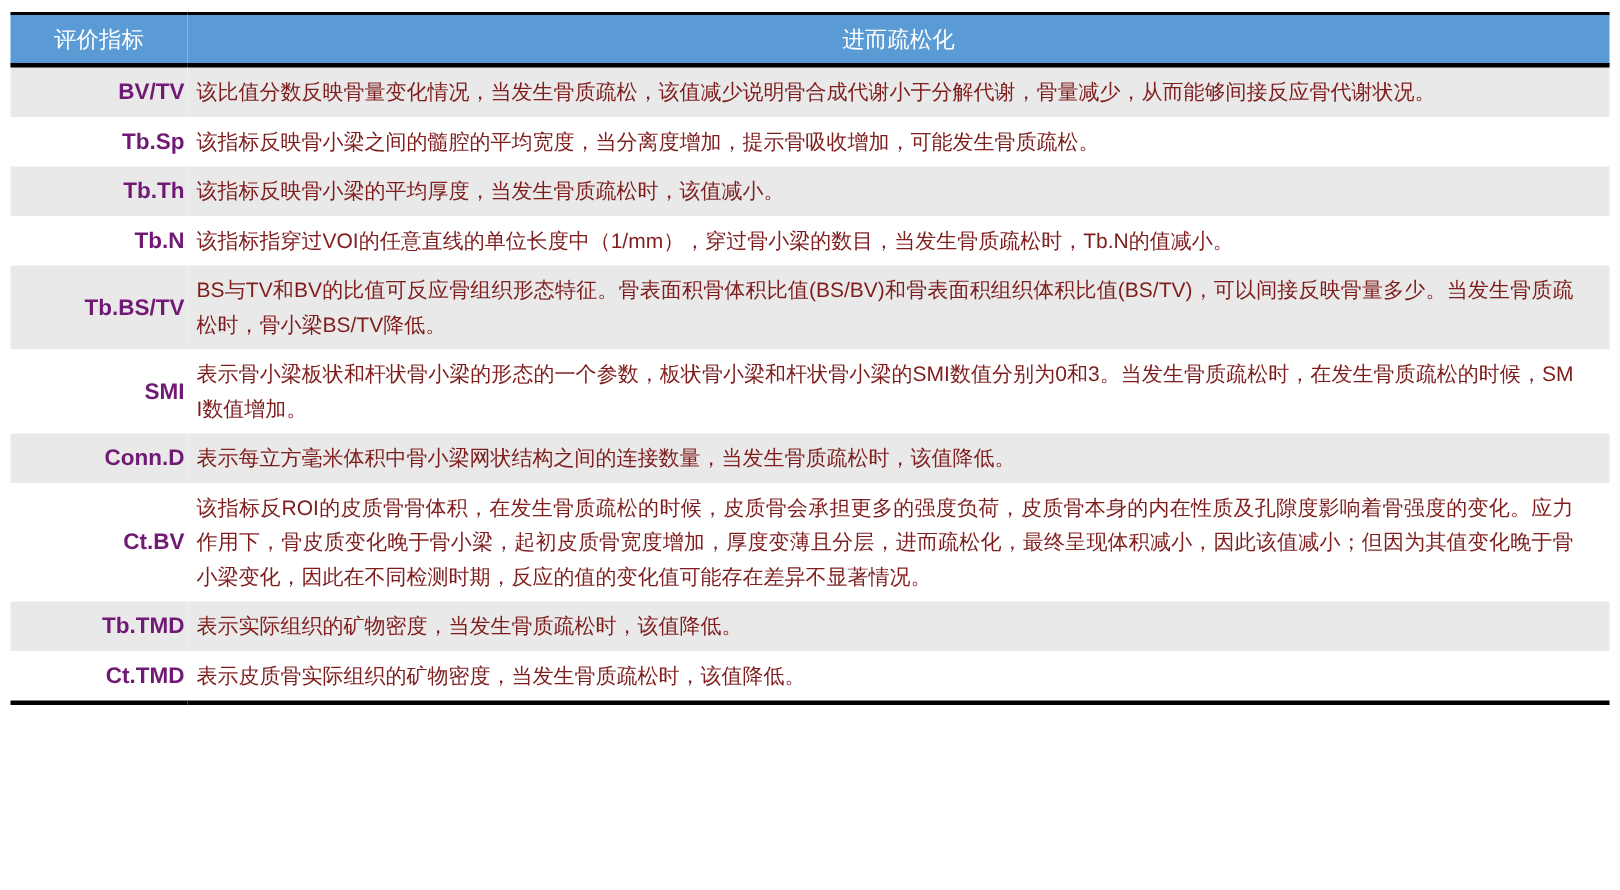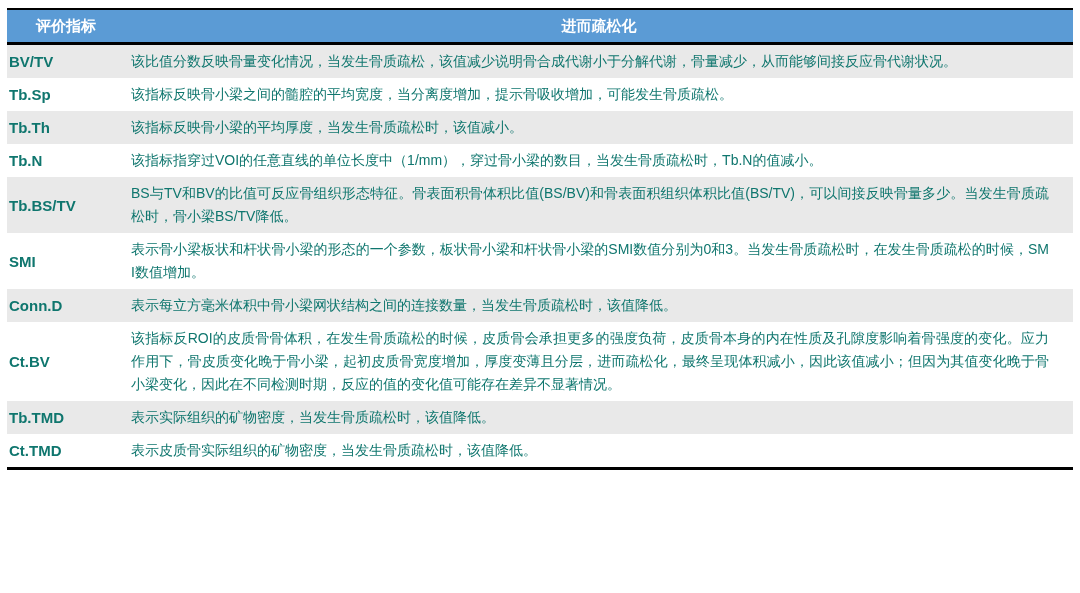--- a/index.html
+++ b/index.html
@@ -18,40 +18,40 @@
     width: 100%;
     border-collapse: collapse;
     border-top: 2px solid #000000;
     border-bottom: 3px solid #000000;
     table-layout: fixed;
   }
   col.col-indicator { width: 118px; }
   thead th {
     background: #5B9BD5;
     color: #ffffff;
-    font-weight: bold;
+    font-weight: normal;
     font-size: 15px;
     height: 32px;
     text-align: center;
     border-bottom: 3px solid #000000;
     padding: 0;
   }
   tbody tr:nth-child(odd)  { background: #E9E9E9; }
   tbody tr:nth-child(even) { background: #ffffff; }
   td.indicator-cell {
     font-weight: bold;
     font-size: 15px;
-    color: #0f766e;
-    text-align: left;
+    color: #701a75;
+    text-align: right;
     vertical-align: middle;
     padding: 5px 2px;
   }
   td.meaning-cell {
     font-size: 14px;
-    color: #0f766e;
+    color: #7f1d1d;
     line-height: 23px;
     text-align: justify;
     text-justify: inter-ideograph;
     vertical-align: middle;
     padding: 5px 24px 5px 6px;
     word-break: break-all;
   }
 </style>
 </head>
 <body>

